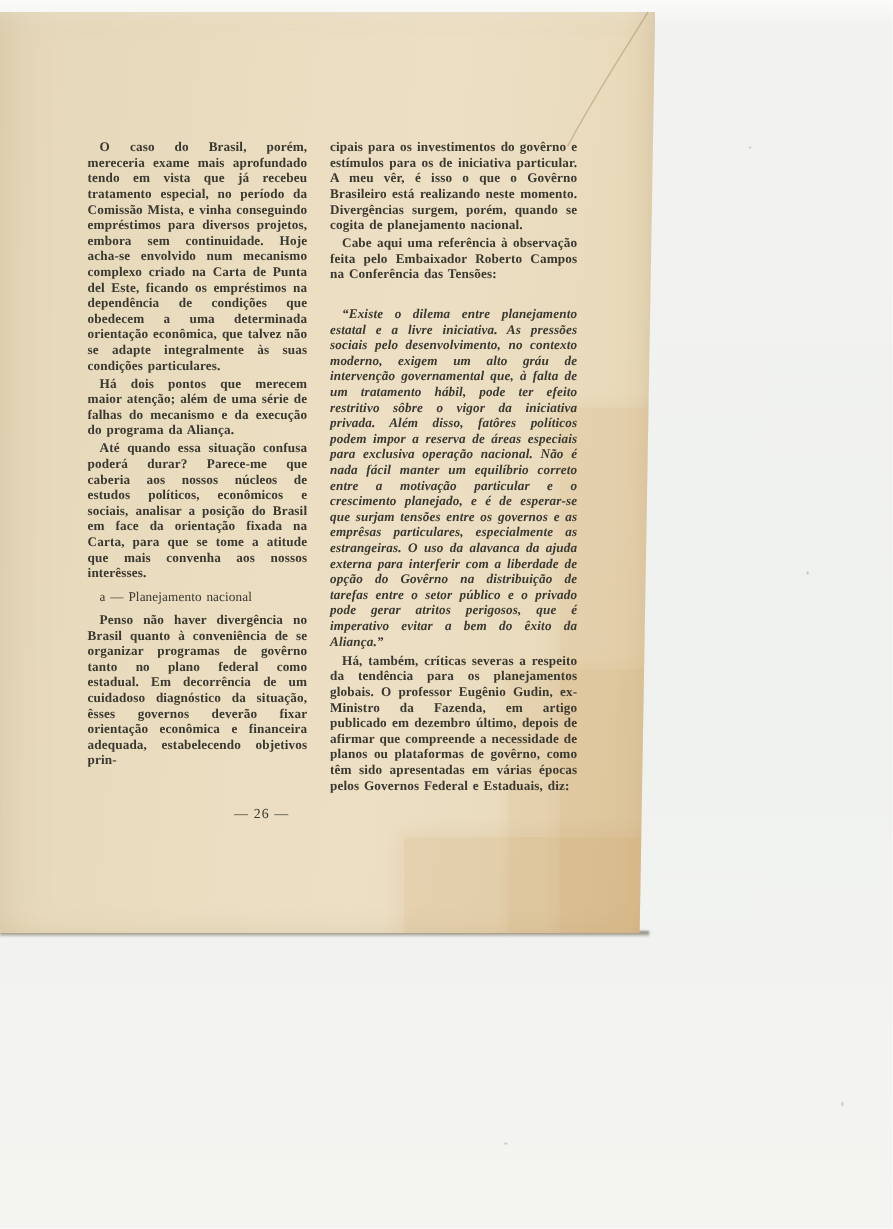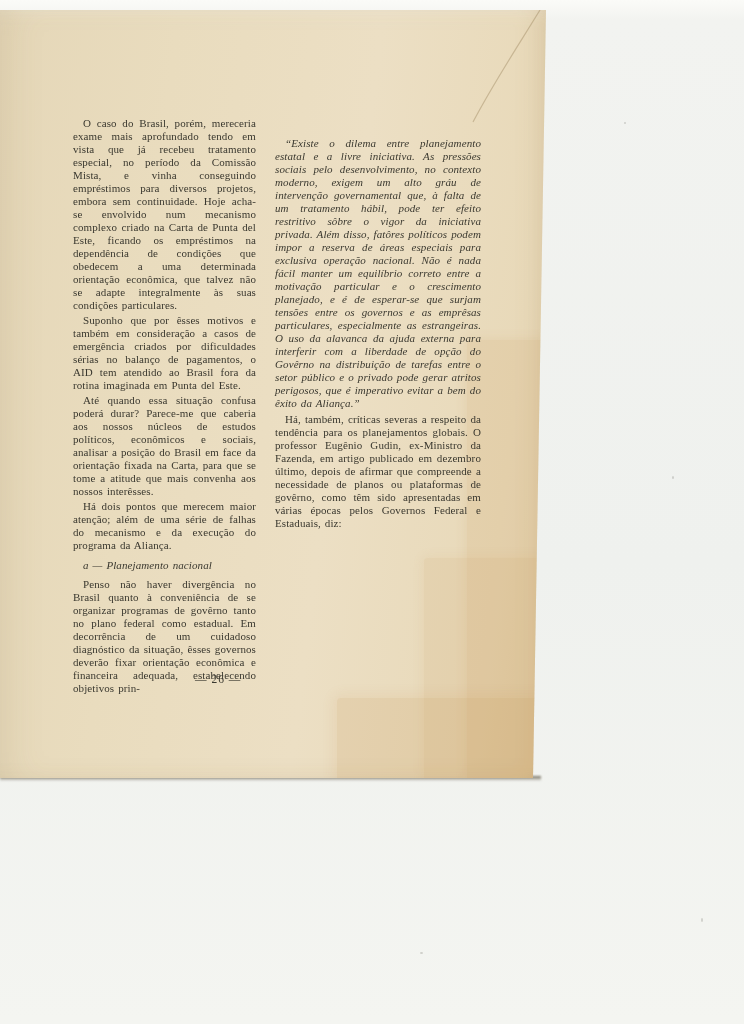--- a/index.html
+++ b/index.html
@@ -64,27 +64,26 @@
     top: 107px;
     color: #3a382f;
     font-size: 11px;
     line-height: 13px;
     text-align: justify;
     letter-spacing: 0.1px;
     word-spacing: 1.1px;
   }
   .column-left  { left: 73px;  width: 183px; }
   .column-right { left: 275px; width: 206px; }
-  .para { margin: 0 0 2px 0; }
+  .para { margin: 0 0 2px 0; font-weight: bold; }
   .indent { text-indent: 10px; }
   .section-heading {
     margin: 7px 0 6px 0;
     text-indent: 10px;
     font-size: 11px;
-    font-style: italic;
   }
   .quote {
     font-style: italic;
     margin: 20px 0 3px 0;
   }
   .page-number {
     position: absolute;
     left: 195px;
     top: 663px;
     width: 120px;
@@ -110,28 +109,29 @@
     <div class="stain stain-upper"></div>
     <div class="stain stain-middle"></div>
     <div class="stain stain-bottom"></div>
 
     <svg class="corner-crease" width="112" height="125" viewBox="0 0 112 125">
       <path d="M 104 0 C 82 36, 58 72, 37 112" fill="none" stroke="rgba(150,128,88,0.40)" stroke-width="1.2"></path>
     </svg>
 
     <div class="column column-left">
       <p class="para indent">O caso do Brasil, porém, mereceria exame mais aprofundado tendo em vista que já recebeu tratamento especial, no período da Comissão Mista, e vinha conseguindo empréstimos para diversos projetos, embora sem continuidade. Hoje acha-se envolvido num mecanismo complexo criado na Carta de Punta del Este, ficando os empréstimos na dependência de condições que obedecem a uma determinada orientação econômica, que talvez não se adapte integralmente às suas condições particulares.</p>
-      <p class="para indent">Suponho que por êsses motivos e também em consideração a casos de emergência criados por dificuldades sérias no balanço de pagamentos, o AID tem atendido ao Brasil fora da rotina imaginada em Punta del Este.</p>
+      <p class="para indent">Há dois pontos que merecem maior atenção; além de uma série de falhas do mecanismo e da execução do programa da Aliança.</p>
       <p class="para indent">Até quando essa situação confusa poderá durar? Parece-me que caberia aos nossos núcleos de estudos políticos, econômicos e sociais, analisar a posição do Brasil em face da orientação fixada na Carta, para que se tome a atitude que mais convenha aos nossos interêsses.</p>
-      <p class="para indent">Há dois pontos que merecem maior atenção; além de uma série de falhas do mecanismo e da execução do programa da Aliança.</p>
       <p class="section-heading">a — Planejamento nacional</p>
       <p class="para indent">Penso não haver divergência no Brasil quanto à conveniência de se organizar programas de govêrno tanto no plano federal como estadual. Em decorrência de um cuidadoso diagnóstico da situação, êsses governos deverão fixar orientação econômica e financeira adequada, estabelecendo objetivos prin-</p>
     </div>
 
     <div class="column column-right">
+      <p class="para">cipais para os investimentos do govêrno e estímulos para os de iniciativa particular. A meu vêr, é isso o que o Govêrno Brasileiro está realizando neste momento. Divergências surgem, porém, quando se cogita de planejamento nacional.</p>
+      <p class="para indent">Cabe aqui uma referência à observação feita pelo Embaixador Roberto Campos na Conferência das Tensões:</p>
       <p class="para quote indent">“Existe o dilema entre planejamento estatal e a livre iniciativa. As pressões sociais pelo desenvolvimento, no contexto moderno, exigem um alto gráu de intervenção governamental que, à falta de um tratamento hábil, pode ter efeito restritivo sôbre o vigor da iniciativa privada. Além disso, fatôres políticos podem impor a reserva de áreas especiais para exclusiva operação nacional. Não é nada fácil manter um equilíbrio correto entre a motivação particular e o crescimento planejado, e é de esperar-se que surjam tensões entre os governos e as emprêsas particulares, especialmente as estrangeiras. O uso da alavanca da ajuda externa para interferir com a liberdade de opção do Govêrno na distribuição de tarefas entre o setor público e o privado pode gerar atritos perigosos, que é imperativo evitar a bem do êxito da Aliança.”</p>
       <p class="para indent">Há, também, críticas severas a respeito da tendência para os planejamentos globais. O professor Eugênio Gudin, ex-Ministro da Fazenda, em artigo publicado em dezembro último, depois de afirmar que compreende a necessidade de planos ou plataformas de govêrno, como têm sido apresentadas em várias épocas pelos Governos Federal e Estaduais, diz:</p>
     </div>
 
     <div class="page-number">— 26 —</div>
 
   </div>
 
   <div class="dust dust-1"></div>
   <div class="dust dust-2"></div>

